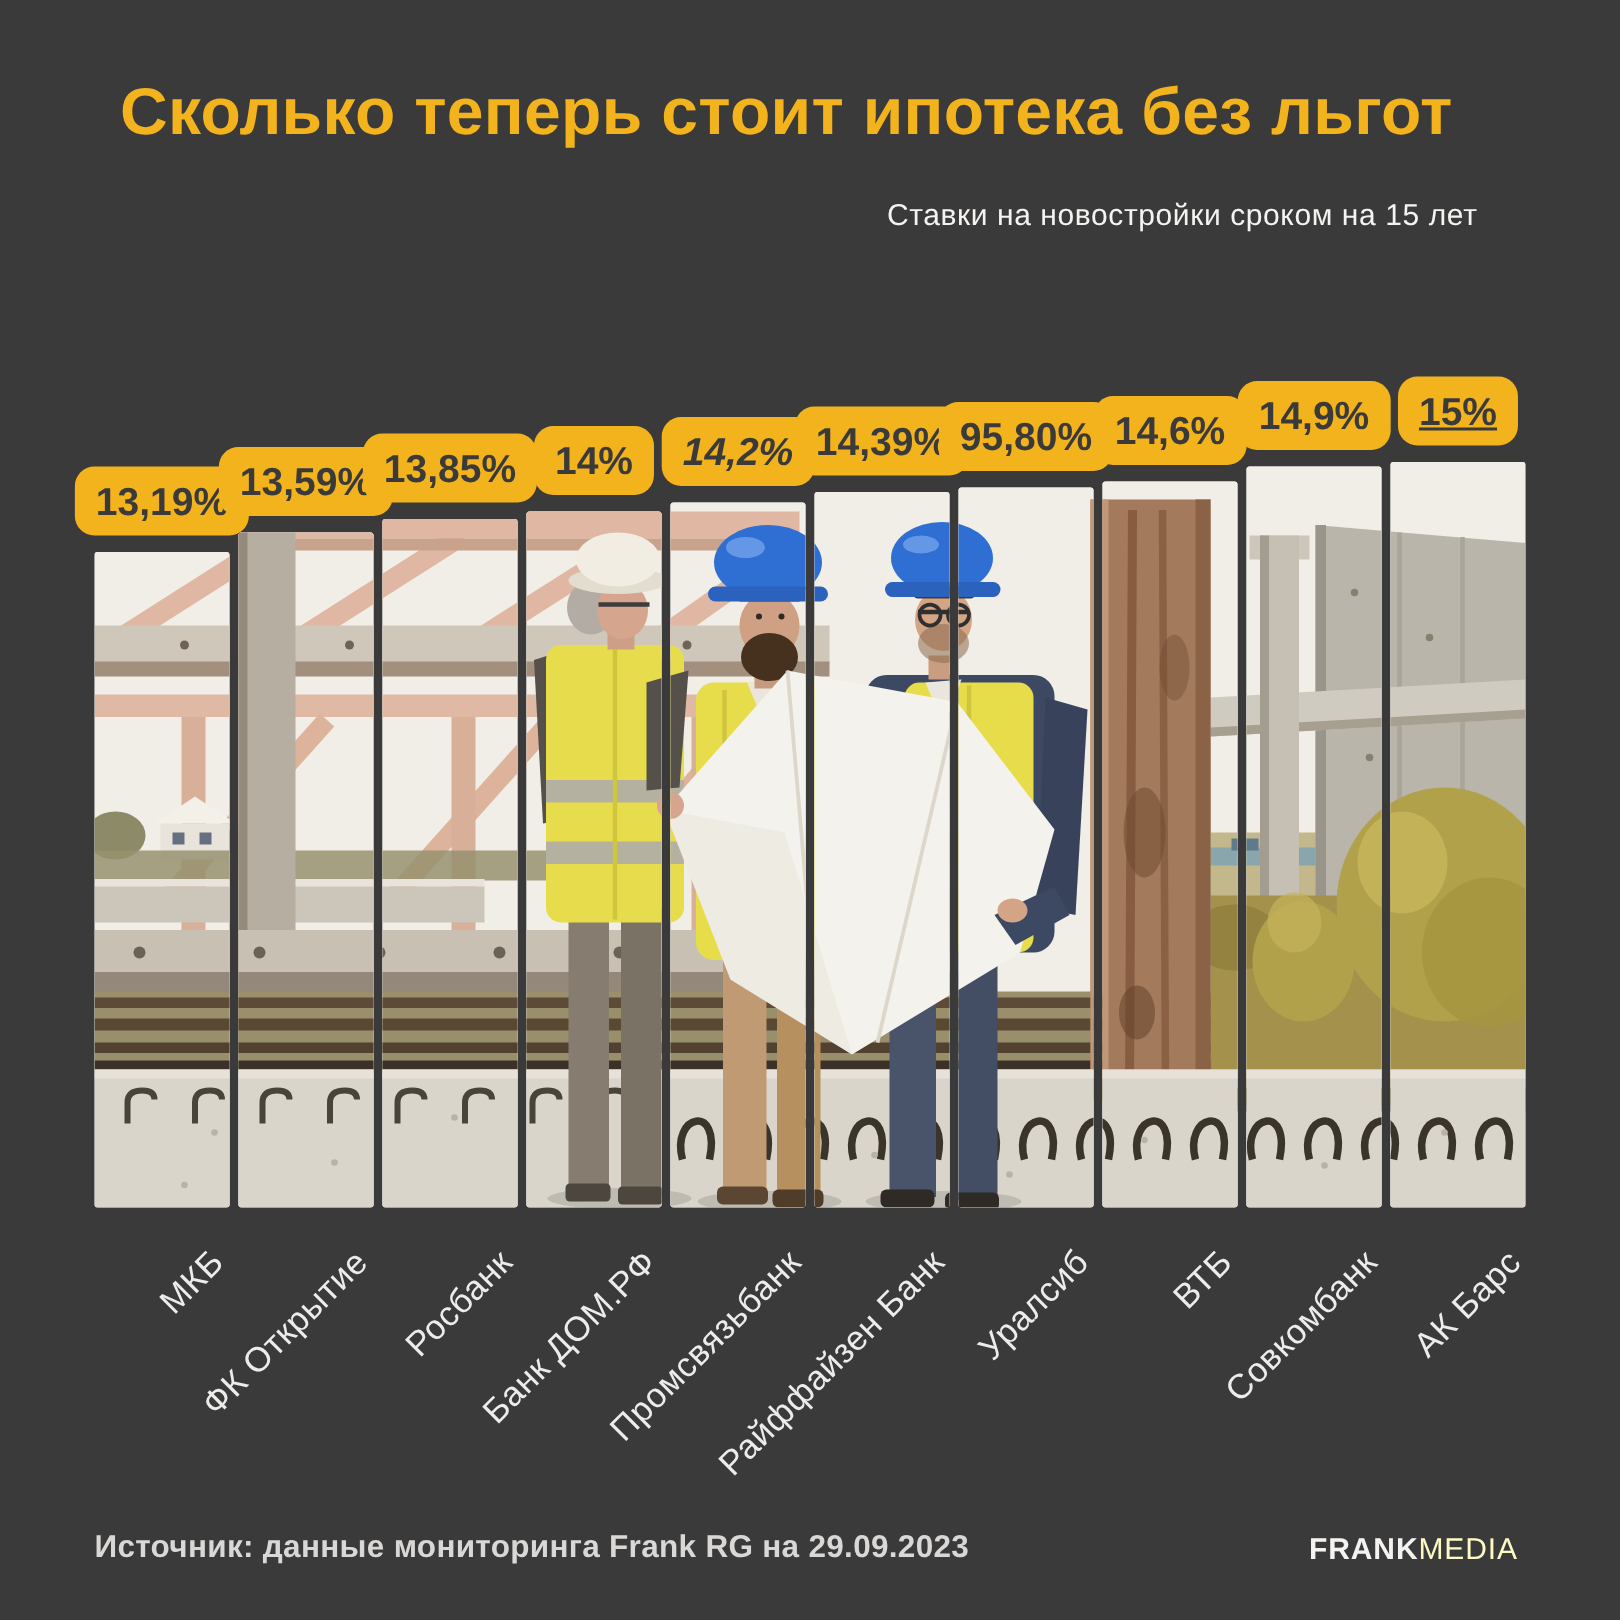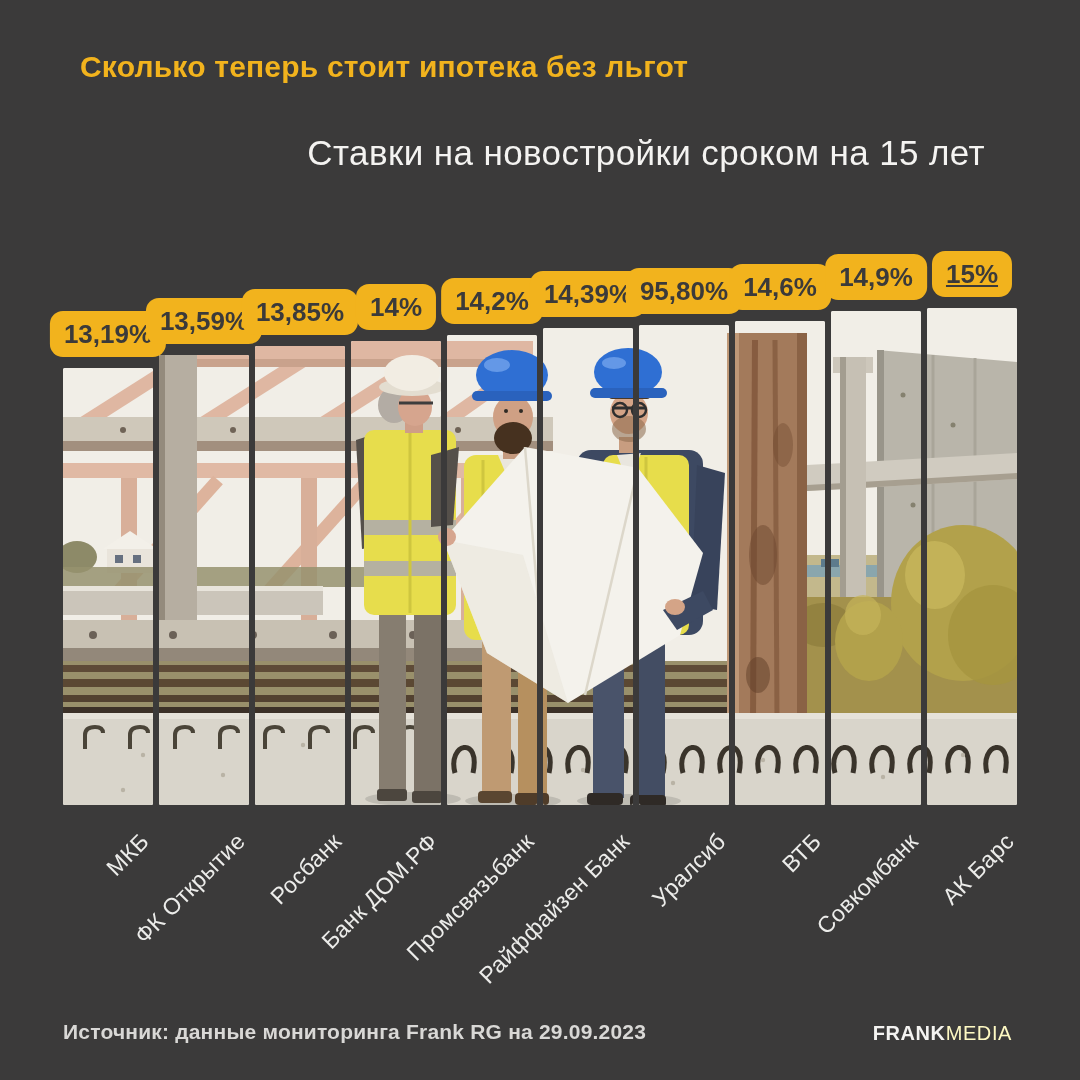--- a/index.html
+++ b/index.html
@@ -3,26 +3,26 @@
 <meta charset="utf-8">
 <style>
   html,body{margin:0;padding:0;background:#222;}
   .canvas{
     position:relative;width:1080px;height:1080px;overflow:hidden;
     background:var(--bg,#3b3a3a);
     font-family:"Liberation Sans","DejaVu Sans",sans-serif;
   }
   .title{
     position:absolute;left:80px;top:50px;
-    font-size:30px;font-weight:700;color:var(--accent,#f2b31d);
+    font-size:44px;font-weight:700;color:var(--accent,#f2b31d);
     letter-spacing:0.2px;white-space:nowrap;
   }
   .subtitle{
     position:absolute;right:95px;top:133px;
-    font-size:35px;font-weight:400;color:var(--white,#f4f3f1);
+    font-size:20px;font-weight:400;color:var(--white,#f4f3f1);
     letter-spacing:0.4px;white-space:nowrap;
   }
   .bar{
     position:absolute;overflow:hidden;background:#efece6;
     border-radius:2px;
   }
   .bar svg{position:absolute;left:0;bottom:0;display:block;}
   .rate-badge{
     position:absolute;transform:translateX(-50%);
     background:var(--accent,#f2b31d);color:var(--badge-text,#3b3a3a);
@@ -1062,21 +1062,21 @@
 </g>
 <polygon points="380,235 462,142 575,163 640,248 617,330 505,398 424,348" fill="#f4f2ec"></polygon>
 <path d="M462,142 L478,330" stroke="#dcd7ca" stroke-width="2.5" fill="none"></path>
 <path d="M575,163 L522,390" stroke="#dcd7ca" stroke-width="2.5" fill="none"></path>
 <polygon points="380,235 424,348 505,398 460,250" fill="#e7e3d8" opacity="0.5"></polygon>
 <circle cx="384" cy="232" r="9" fill="#d6a58e"></circle>
 <polygon points="600,305 640,286 650,305 614,325" fill="#3d4962"></polygon>
 <ellipse cx="612" cy="302" rx="10" ry="8" fill="#d4a487"></ellipse>
 </svg>
       </div>
-      <div class="rate-badge" style="left: 492px; bottom: 756px;">14,2%</div>
+      <div class="rate-badge" style="left: 492px; bottom: 756px; font-style: italic;">14,2%</div>
       <div class="bank-label-anchor" style="left: 520px; top: 828px;">
         <div class="bank-label">Промсвязьбанк</div>
       </div>
       <div class="bar" style="left: 543px; bottom: 275px; width: 90px; height: 477px;">
         <svg width="954" height="500" viewBox="0 0 954 500" style="left:-480px">
 <rect x="0" y="0" width="954" height="500" fill="#f1eee7"></rect>
 <g stroke="#dfb7a2" stroke-width="14">
  <line x1="15" y1="122" x2="125" y2="52"></line>
             <line x1="135" y1="122" x2="245" y2="52"></line>
  <line x1="255" y1="122" x2="365" y2="52"></line>

